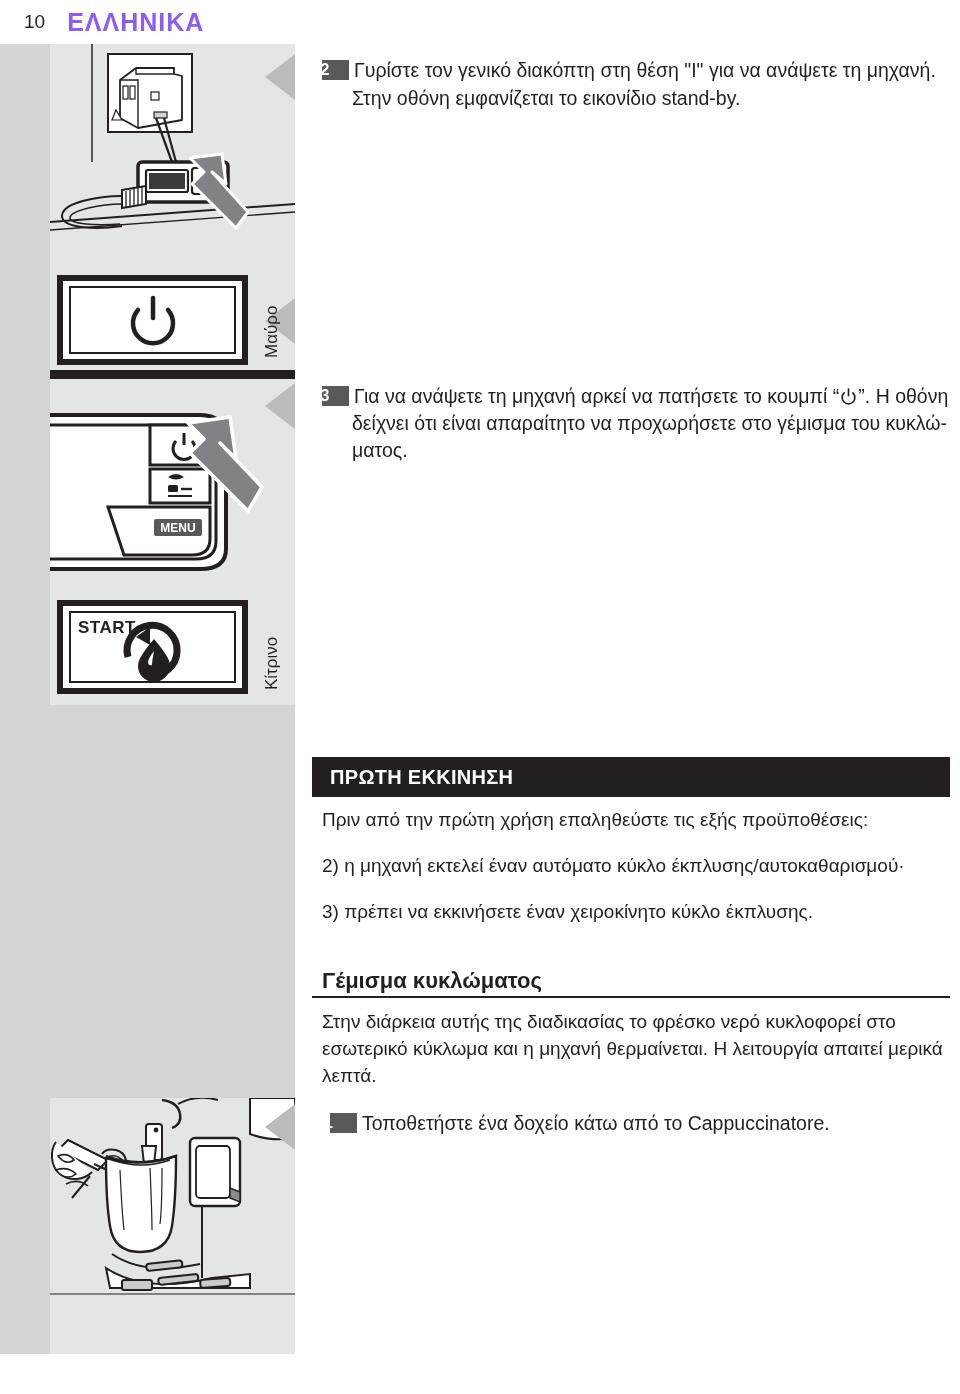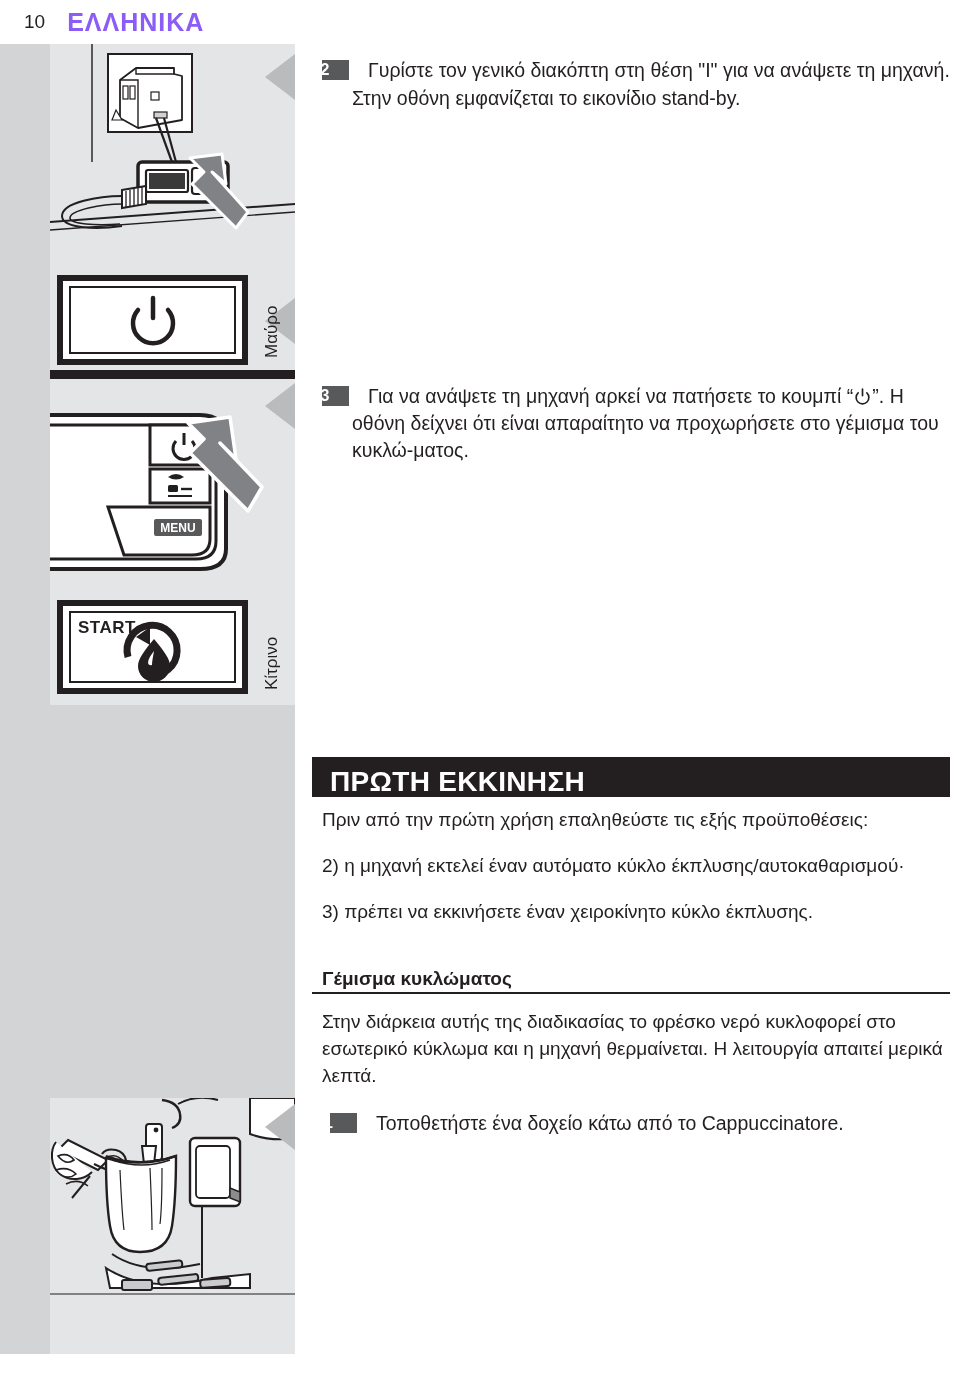--- a/index.html
+++ b/index.html
@@ -85,21 +85,21 @@
     display: inline-block;
     background: #58595b;
     color: #ffffff;
     font-size: 16px;
     font-weight: bold;
     line-height: 20px;
     text-align: center;
     min-width: 23px;
     padding: 0 2px;
     vertical-align: 2px;
-    margin-right: 19px;
+    margin-right: 5px;
   }
   .step-text {
     font-size: 19.5px;
     line-height: 27px;
     color: #231f20;
   }
   .step-body {
     display: block;
     padding-left: 30px;
     text-indent: -30px;
@@ -110,33 +110,33 @@
     position: absolute;
     left: 0; top: 0;
     width: 638px;
     height: 40px;
     background: #231f20;
   }
   #section-band-title {
     position: absolute;
     left: 18px; top: 9px;
     color: #ffffff;
-    font-size: 28px;
+    font-size: 20px;
     font-weight: bold;
     letter-spacing: 0.3px;
   }
 
   .para {
     font-size: 19px;
     line-height: 27px;
     color: #231f20;
   }
 
   .sub-heading {
-    font-size: 19px;
+    font-size: 22px;
     font-weight: bold;
     color: #231f20;
   }
   .rule {
     border-bottom: 2.5px solid #231f20;
     width: 638px;
     margin-top: 2px;
   }
 
   svg { display: block; }

